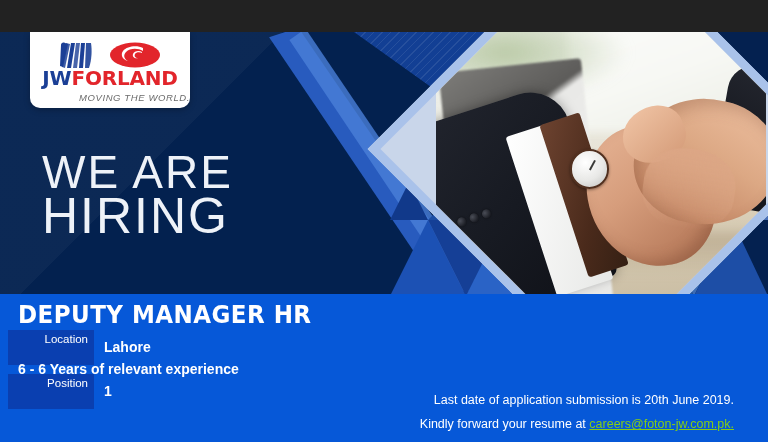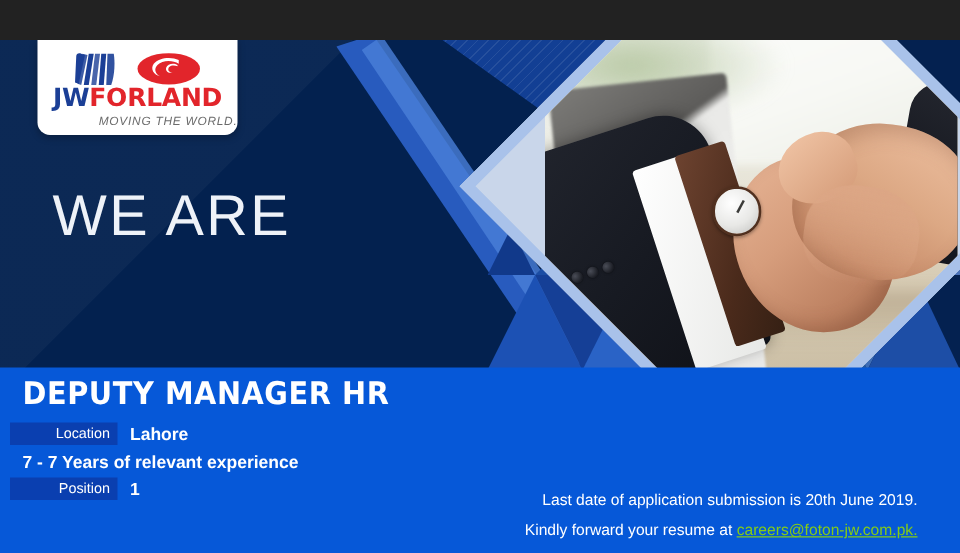--- a/index.html
+++ b/index.html
@@ -266,21 +266,21 @@
     font-size:25px;
     letter-spacing:.5px;
     transform:scaleX(.92);
     transform-origin:left center;
   }
 
   
   .details { position:absolute; left:8px; top:306px; z-index:11; }
   .drow { display:flex; align-items:center; height:18px; margin-bottom:4px; }
   .dlabel {
-    width:86px; height:18px; line-height:18px;
+    width:86px; height:35px; line-height:18px;
     background:#0a3fb0;
     color:#ffffff;
     font-size:11.5px;
     text-align:right;
     padding-right:6px;
   }
   .dvalue {
     margin-left:10px;
     color:#ffffff;
     font-size:14px;
@@ -382,31 +382,32 @@
       </svg>
     </div>
     <div class="logo-word">
       <span class="jw">JW</span><span class="forland">FORLAND</span>
     </div>
     <div class="logo-tag">MOVING THE WORLD.</div>
   </div>
 
   <div class="headline">
     <span class="l1">WE ARE</span>
+    <span class="l2">HIRING</span>
   </div>
 
   <div class="job-title">DEPUTY MANAGER HR</div>
 
   <div class="details">
     <div class="drow">
       <div class="dlabel">Location</div>
       <div class="dvalue">Lahore</div>
     </div>
     <div class="drow">
-      <div class="dvalue">7 - 7 Years of relevant experience</div>
+      <div class="dvalue">6 - 6 Years of relevant experience</div>
     </div>
     <div class="drow">
       <div class="dlabel">Position</div>
       <div class="dvalue">1</div>
     </div>
   </div>
 
   <div class="contact">
     <div>Last date of application submission is 20th June 2019.</div>
     <div>

